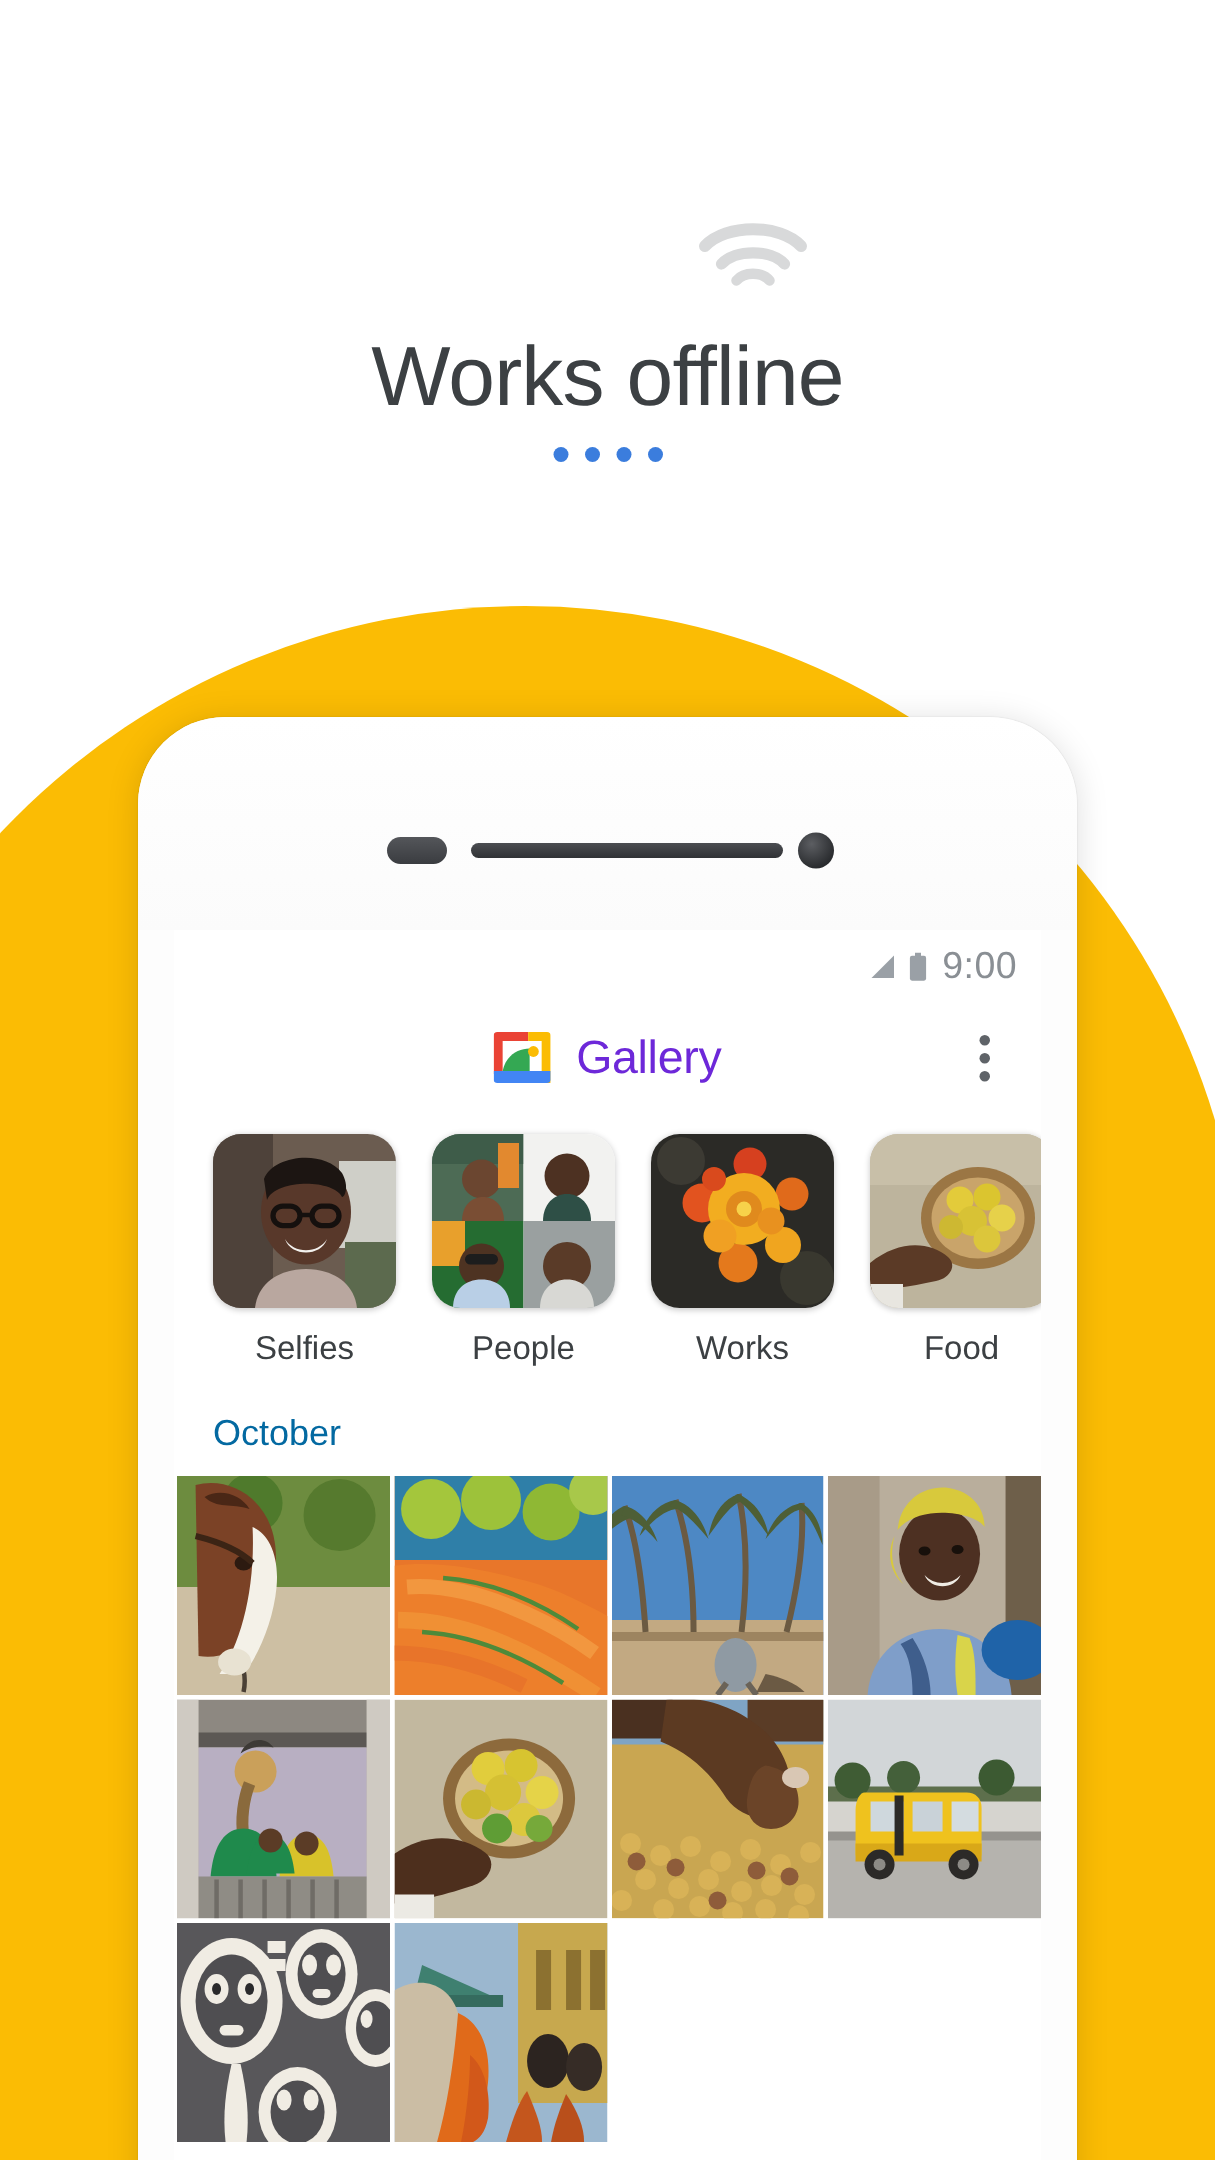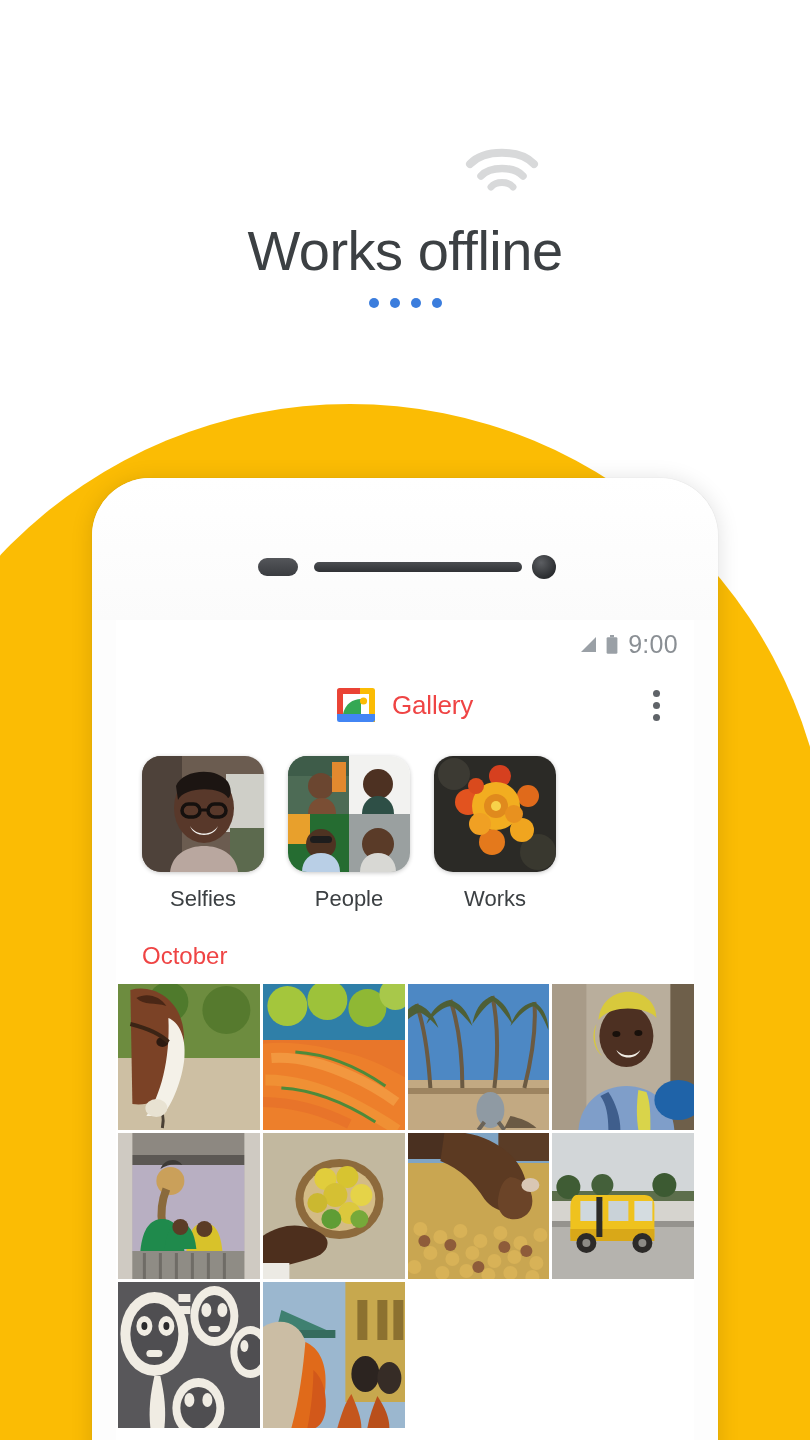--- a/index.html
+++ b/index.html
@@ -138,22 +138,22 @@
   .brand {
     position: absolute;
     left: 50%;
     transform: translateX(-50%);
     display: flex;
     align-items: center;
     gap: 17px;
   }
   .glogo { width: 38px; height: 34px; display:block; }
   .brand-name {
-    font-size: 26px;
-    color: #ef4444;
+    font-size: 31px;
+    color: #6d28d9;
     font-weight: 400;
     letter-spacing: -0.2px;
   }
   .overflow {
     position: absolute;
     right: 24px;
     display: flex;
     flex-direction: column;
     gap: 5px;
     padding: 8px 10px;
@@ -183,21 +183,21 @@
   .cat-label {
     margin-top: 14px;
     text-align: center;
     font-size: 22px;
     color: #3c4043;
   }
 
   
   .section-title {
     font-size: 24px;
-    color: #ef4444;
+    color: #0369a1;
     padding: 30px 0 14px 26px;
     font-weight: 400;
   }
 
   
   .grid {
     display: grid;
     grid-template-columns: repeat(4, 1fr);
     gap: 3px;
     padding: 0 0 0 2px;
@@ -342,20 +342,39 @@
               <circle cx="62" cy="50" r="12" fill="#e08a1d"></circle>
               <circle cx="62" cy="50" r="5" fill="#f7d24a"></circle>
               <circle cx="46" cy="68" r="11" fill="#f0a023"></circle>
               <circle cx="80" cy="58" r="9" fill="#e8911f"></circle>
               <circle cx="42" cy="30" r="8" fill="#d94a1d"></circle>
             </svg>
           </div>
           <div class="cat-label">Works</div>
         </div>
 
+        <div class="cat">
+          <div class="cat-thumb">
+            <svg class="ph" viewBox="0 0 122 116" preserveAspectRatio="xMidYMid slice">
+              <rect width="122" height="116" fill="#bdb49d"></rect>
+              <rect x="0" y="0" width="122" height="34" fill="#c8bfa8"></rect>
+              <ellipse cx="72" cy="56" rx="38" ry="34" fill="#9b7644"></ellipse>
+              <ellipse cx="72" cy="56" rx="31" ry="27" fill="#c9a46a"></ellipse>
+              <circle cx="60" cy="44" r="9" fill="#e3cb3a"></circle>
+              <circle cx="78" cy="42" r="9" fill="#dbc52f"></circle>
+              <circle cx="88" cy="56" r="9" fill="#e6d14a"></circle>
+              <circle cx="68" cy="58" r="10" fill="#d8c235"></circle>
+              <circle cx="54" cy="62" r="8" fill="#cdb832"></circle>
+              <circle cx="78" cy="70" r="9" fill="#dcc63b"></circle>
+              <path d="M0 86c20-16 40-14 52-4 6 5 2 14-8 16-18 4-34 6-44 6z" fill="#5b3a26"></path>
+              <rect x="0" y="100" width="22" height="16" fill="#e8e6e0"></rect>
+            </svg>
+          </div>
+          <div class="cat-label">Food</div>
+        </div>
       </div>
 
       <div class="section-title">October</div>
 
       <div class="grid">
 
         <div class="cell">
           <svg class="ph" viewBox="0 0 145 146" preserveAspectRatio="xMidYMid slice">
             <rect width="145" height="146" fill="#cbbda0"></rect>
             <rect x="0" y="0" width="145" height="74" fill="#6d8c3f"></rect>

